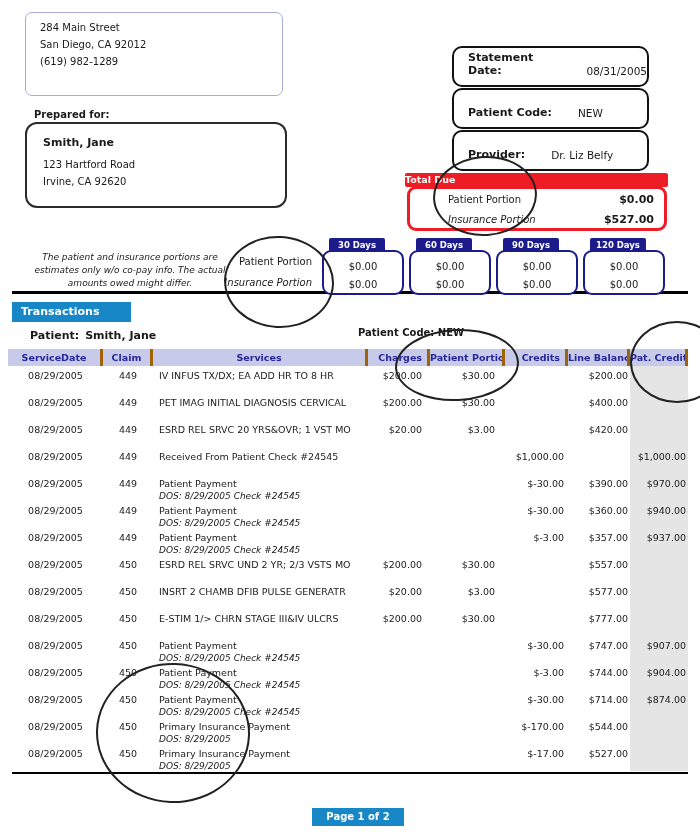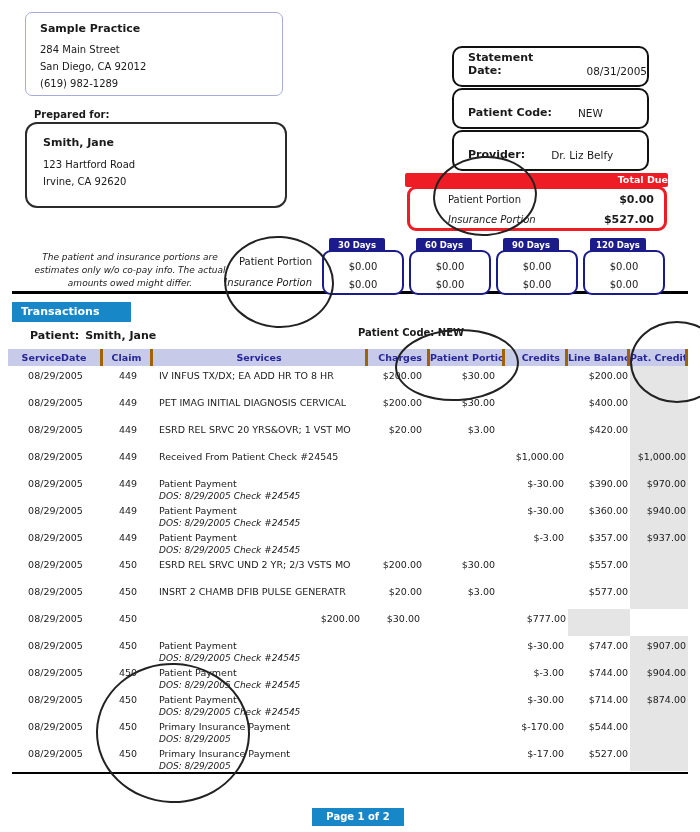--- a/index.html
+++ b/index.html
@@ -38,21 +38,21 @@
   .info-box .lbl { font-weight:bold; font-size:11px; }
   .info-box .val { font-size:10.5px; margin-left:26px; }
   #box-stmt { top:46px; }
   #box-pcode { top:88px; }
   #box-prov { top:130px; }
 
   
   .totaldue-bar {
     position:absolute; left:405px; top:173px; width:263px; height:14px;
     background:#ee1c24; color:#fff; font-size:9.5px; font-weight:bold;
-    text-align:right; line-height:14px; border-radius:2px;
+    text-align:left; line-height:14px; border-radius:2px;
   }
   .totaldue-box {
     position:absolute; left:407px; top:186px; width:260px; height:45px;
     border:3px solid #ee1c24; border-radius:9px; background:#fff; box-sizing:border-box;
   }
   .td-row { display:flex; justify-content:space-between; align-items:center; height:20px; padding:0 10px 0 38px; }
   .td-row .lbl { font-size:10px; }
   .td-row .lbl.it { font-style:italic; }
   .td-row .amt { font-weight:bold; font-size:11px; }
 
@@ -124,21 +124,20 @@
   #ann-ppcol      { left:395px; top:329px; width:120px; height:68px; transform:rotate(-3deg); }
   #ann-patcredit  { left:630px; top:321px; width:90px; height:78px; }
   #ann-payments   { left:96px;  top:663px; width:150px; height:136px; transform:rotate(2deg); }
 </style>
 </head>
 <body>
 
 <div class="page">
 
   <div class="practice-box">
-    <div class="practice-name">Sample Practice</div>
     <div class="addr-line">284 Main Street</div>
     <div class="addr-line">San Diego, CA 92012</div>
     <div class="addr-phone">(619) 982-1289</div>
   </div>
 
   <div class="prepared-label">Prepared for:</div>
   <div class="patient-box">
     <div class="patient-name">Smith, Jane</div>
     <div class="addr-line">123 Hartford Road</div>
     <div class="addr-line">Irvine, CA 92620</div>
@@ -340,20 +339,24 @@
       <div class="td c-charges">$20.00</div>
       <div class="td c-pp">$3.00</div>
       <div class="td c-credits"></div>
       <div class="td c-lb">$577.00</div>
       <div class="td c-pc"></div>
     </div>
 
     <div class="tr row">
       <div class="td c-date">08/29/2005</div>
       <div class="td c-claim">450</div>
+      <div class="td c-svc-wrap">
+        <div class="c-svc">E-STIM 1/&gt; CHRN STAGE III&amp;IV ULCRS</div>
+
+      </div>
       <div class="td c-charges">$200.00</div>
       <div class="td c-pp">$30.00</div>
       <div class="td c-credits"></div>
       <div class="td c-lb">$777.00</div>
       <div class="td c-pc"></div>
     </div>
 
     <div class="tr row">
       <div class="td c-date">08/29/2005</div>
       <div class="td c-claim">450</div>

